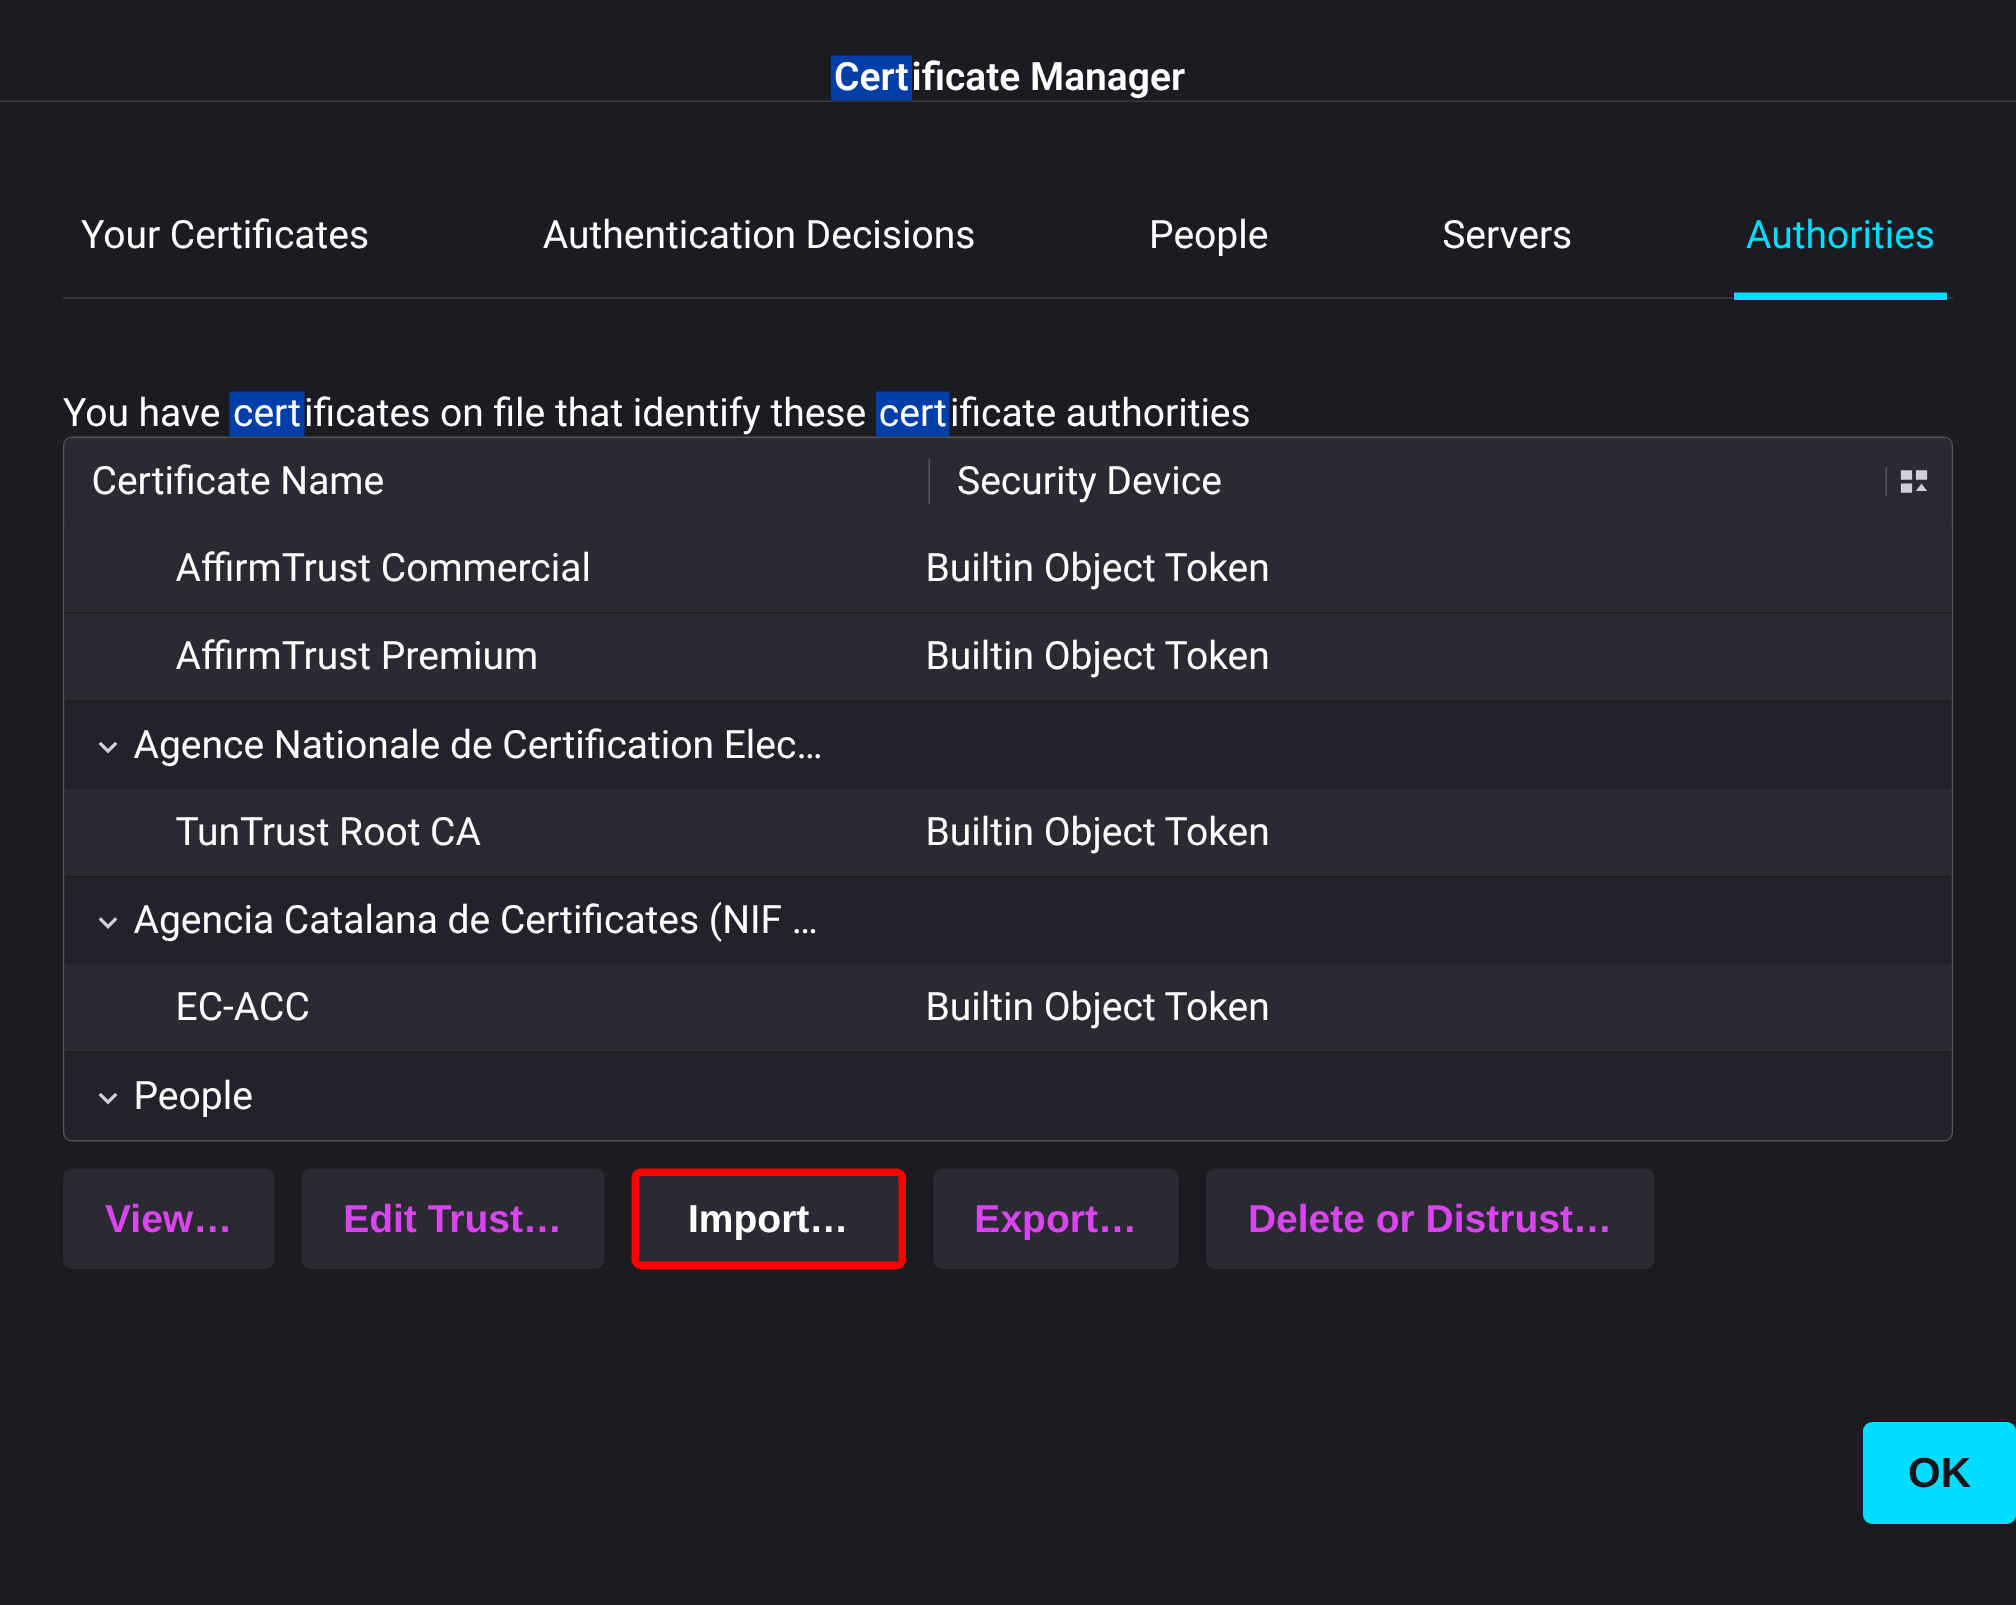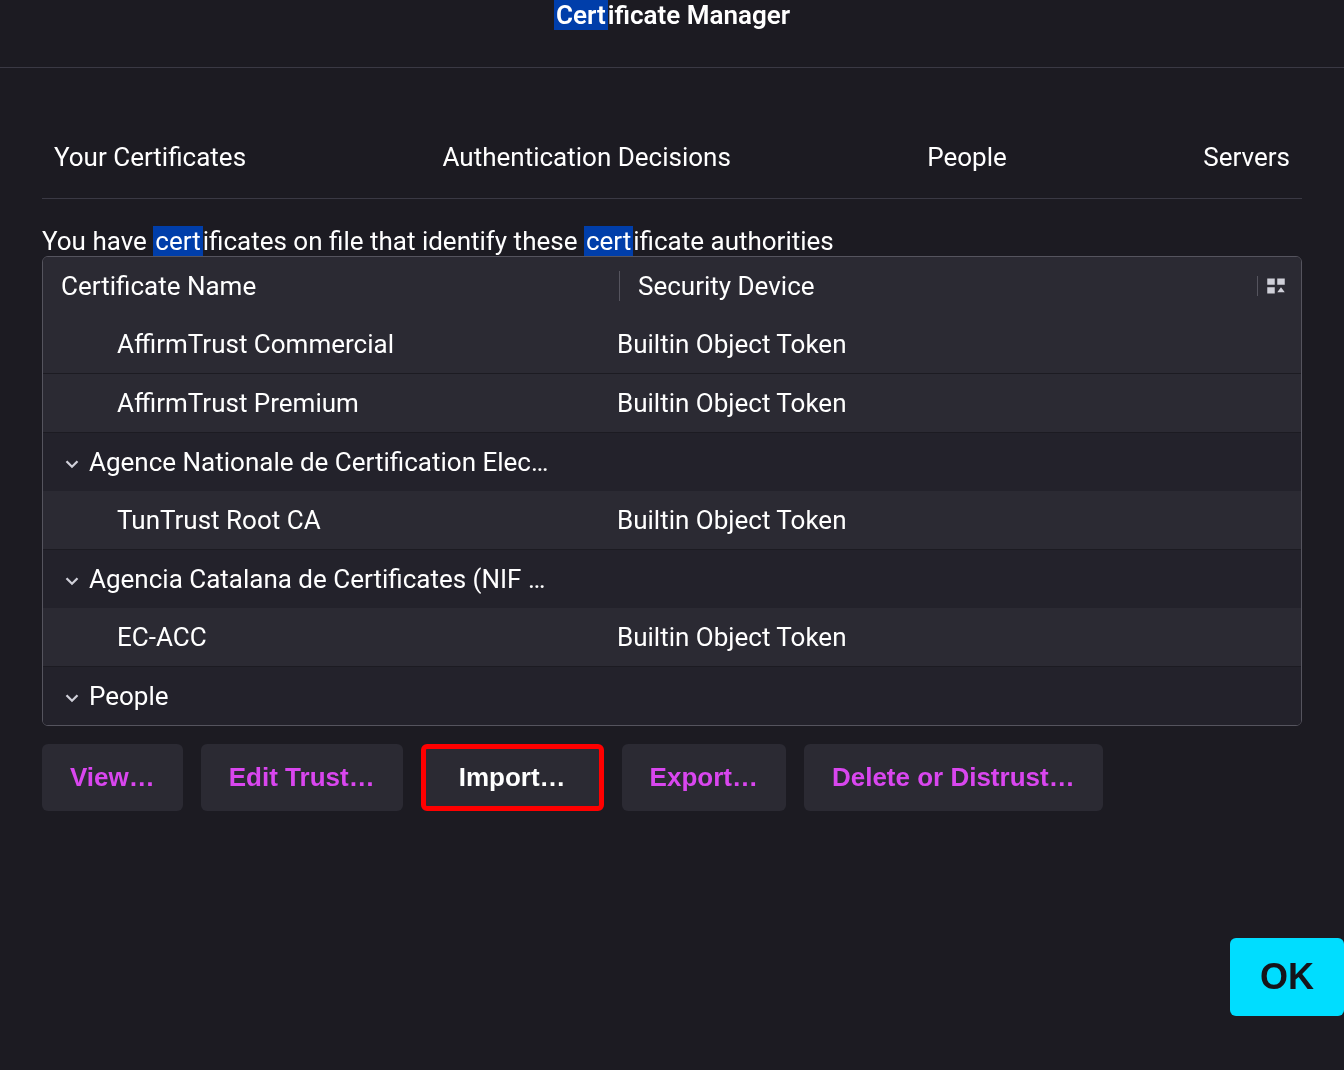--- a/index.html
+++ b/index.html
@@ -12,21 +12,21 @@
     font-family: -apple-system, BlinkMacSystemFont, "Segoe UI", Roboto, sans-serif;
     color: #ffffff;
     width: 1344px;
     height: 1070px;
     overflow: hidden;
     position: relative;
   }
   .titlebar {
     height: 68px;
     display: flex;
-    align-items: flex-start;
+    align-items: flex-end;
     justify-content: center;
     border-bottom: 1px solid #3a3944;
     font-size: 26px;
     font-weight: 600;
   }
   .titlebar .hl {
     background: #003eaa;
     padding: 0 2px;
   }
   .content {
@@ -53,21 +53,21 @@
   .tab.active::after {
     content: "";
     position: absolute;
     left: -2px;
     right: -2px;
     bottom: -2px;
     height: 5px;
     background: #00ddff;
   }
   .description {
-    margin-top: 27px;
+    margin-top: 62px;
     font-size: 26px;
   }
   .description .hl {
     background: #003eaa;
     padding: 0 2px;
   }
   .table-wrap {
     border: 1px solid #55545e;
     border-radius: 6px;
     overflow: hidden;
@@ -171,41 +171,42 @@
     border: 5px solid #ff0000;
     padding: 13px 33px;
     color: #ffffff;
   }
   .ok-btn {
     position: absolute;
     right: 0;
     bottom: 54px;
     background: #00ddff;
     color: #15141a;
-    font-size: 36px;
+    font-size: 28px;
     font-weight: 700;
     border: none;
     border-radius: 6px;
     padding: 18px 30px;
     cursor: pointer;
   }
 </style>
 </head>
 <body>
 
 <div class="titlebar">
   <span><span class="hl">Cert</span><span>ificate Manager</span></span>
 </div>
 
 <div class="content">
   <div class="tabs">
     <div class="tab">Your Certificates</div>
     <div class="tab">Authentication Decisions</div>
     <div class="tab">People</div>
     <div class="tab">Servers</div>
+    <div class="tab active">Authorities</div>
   </div>
 
   <div class="description">
     <span>You have </span><span class="hl">cert</span><span>ificates on file that identify these </span><span class="hl">cert</span><span>ificate authorities</span>
   </div>
 
   <div class="table-wrap">
     <div class="table-header">
       <div class="col-name">Certificate Name</div>
       <div class="col-device">Security Device</div>

